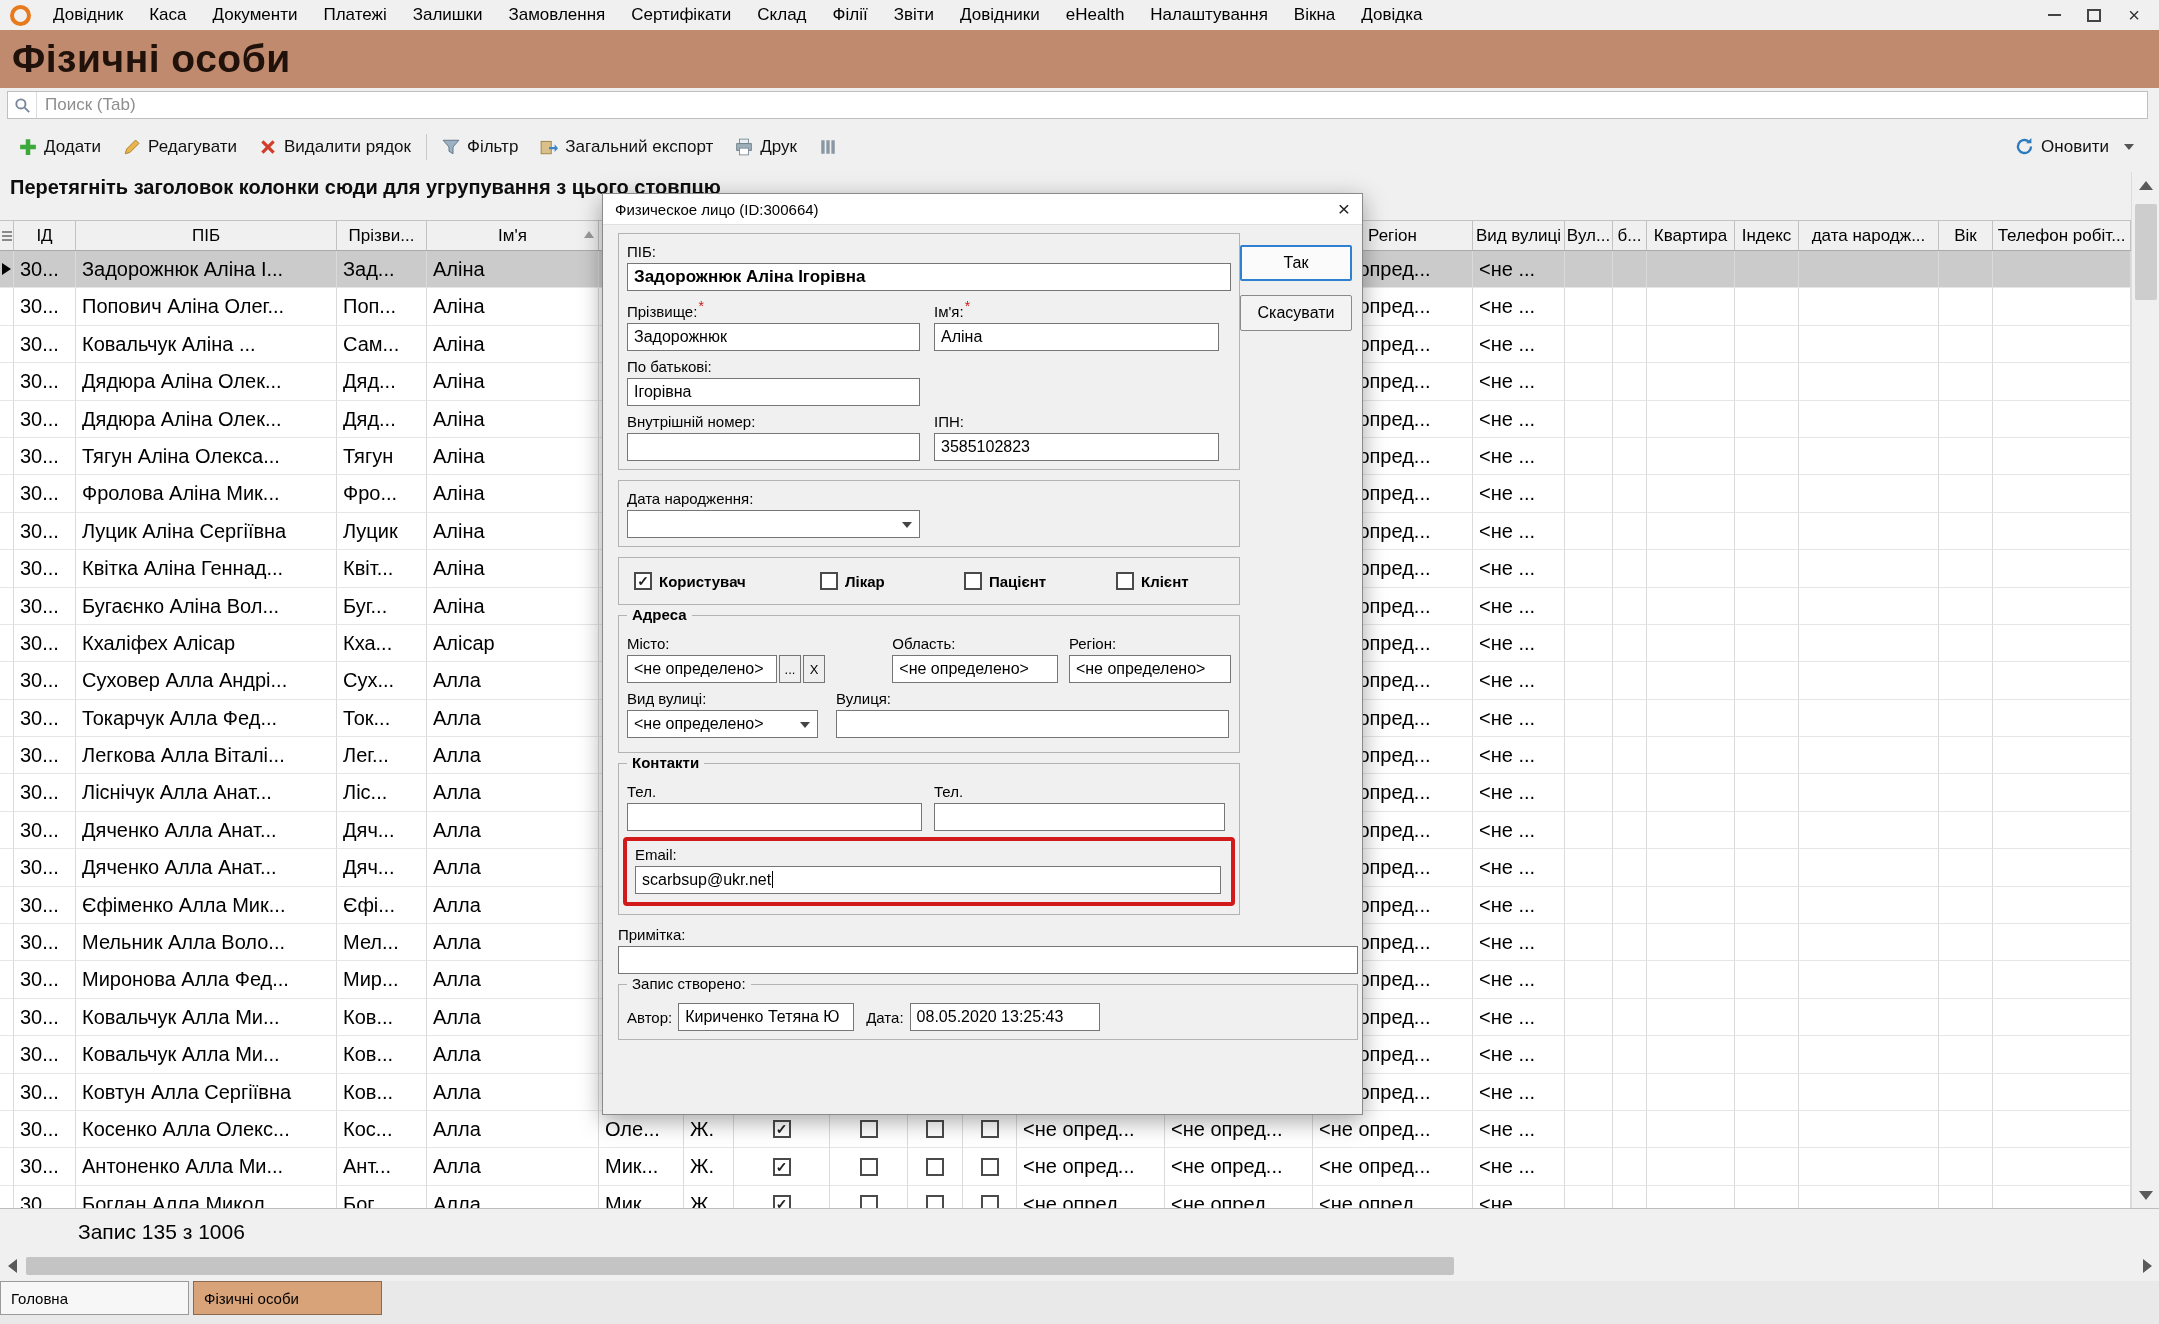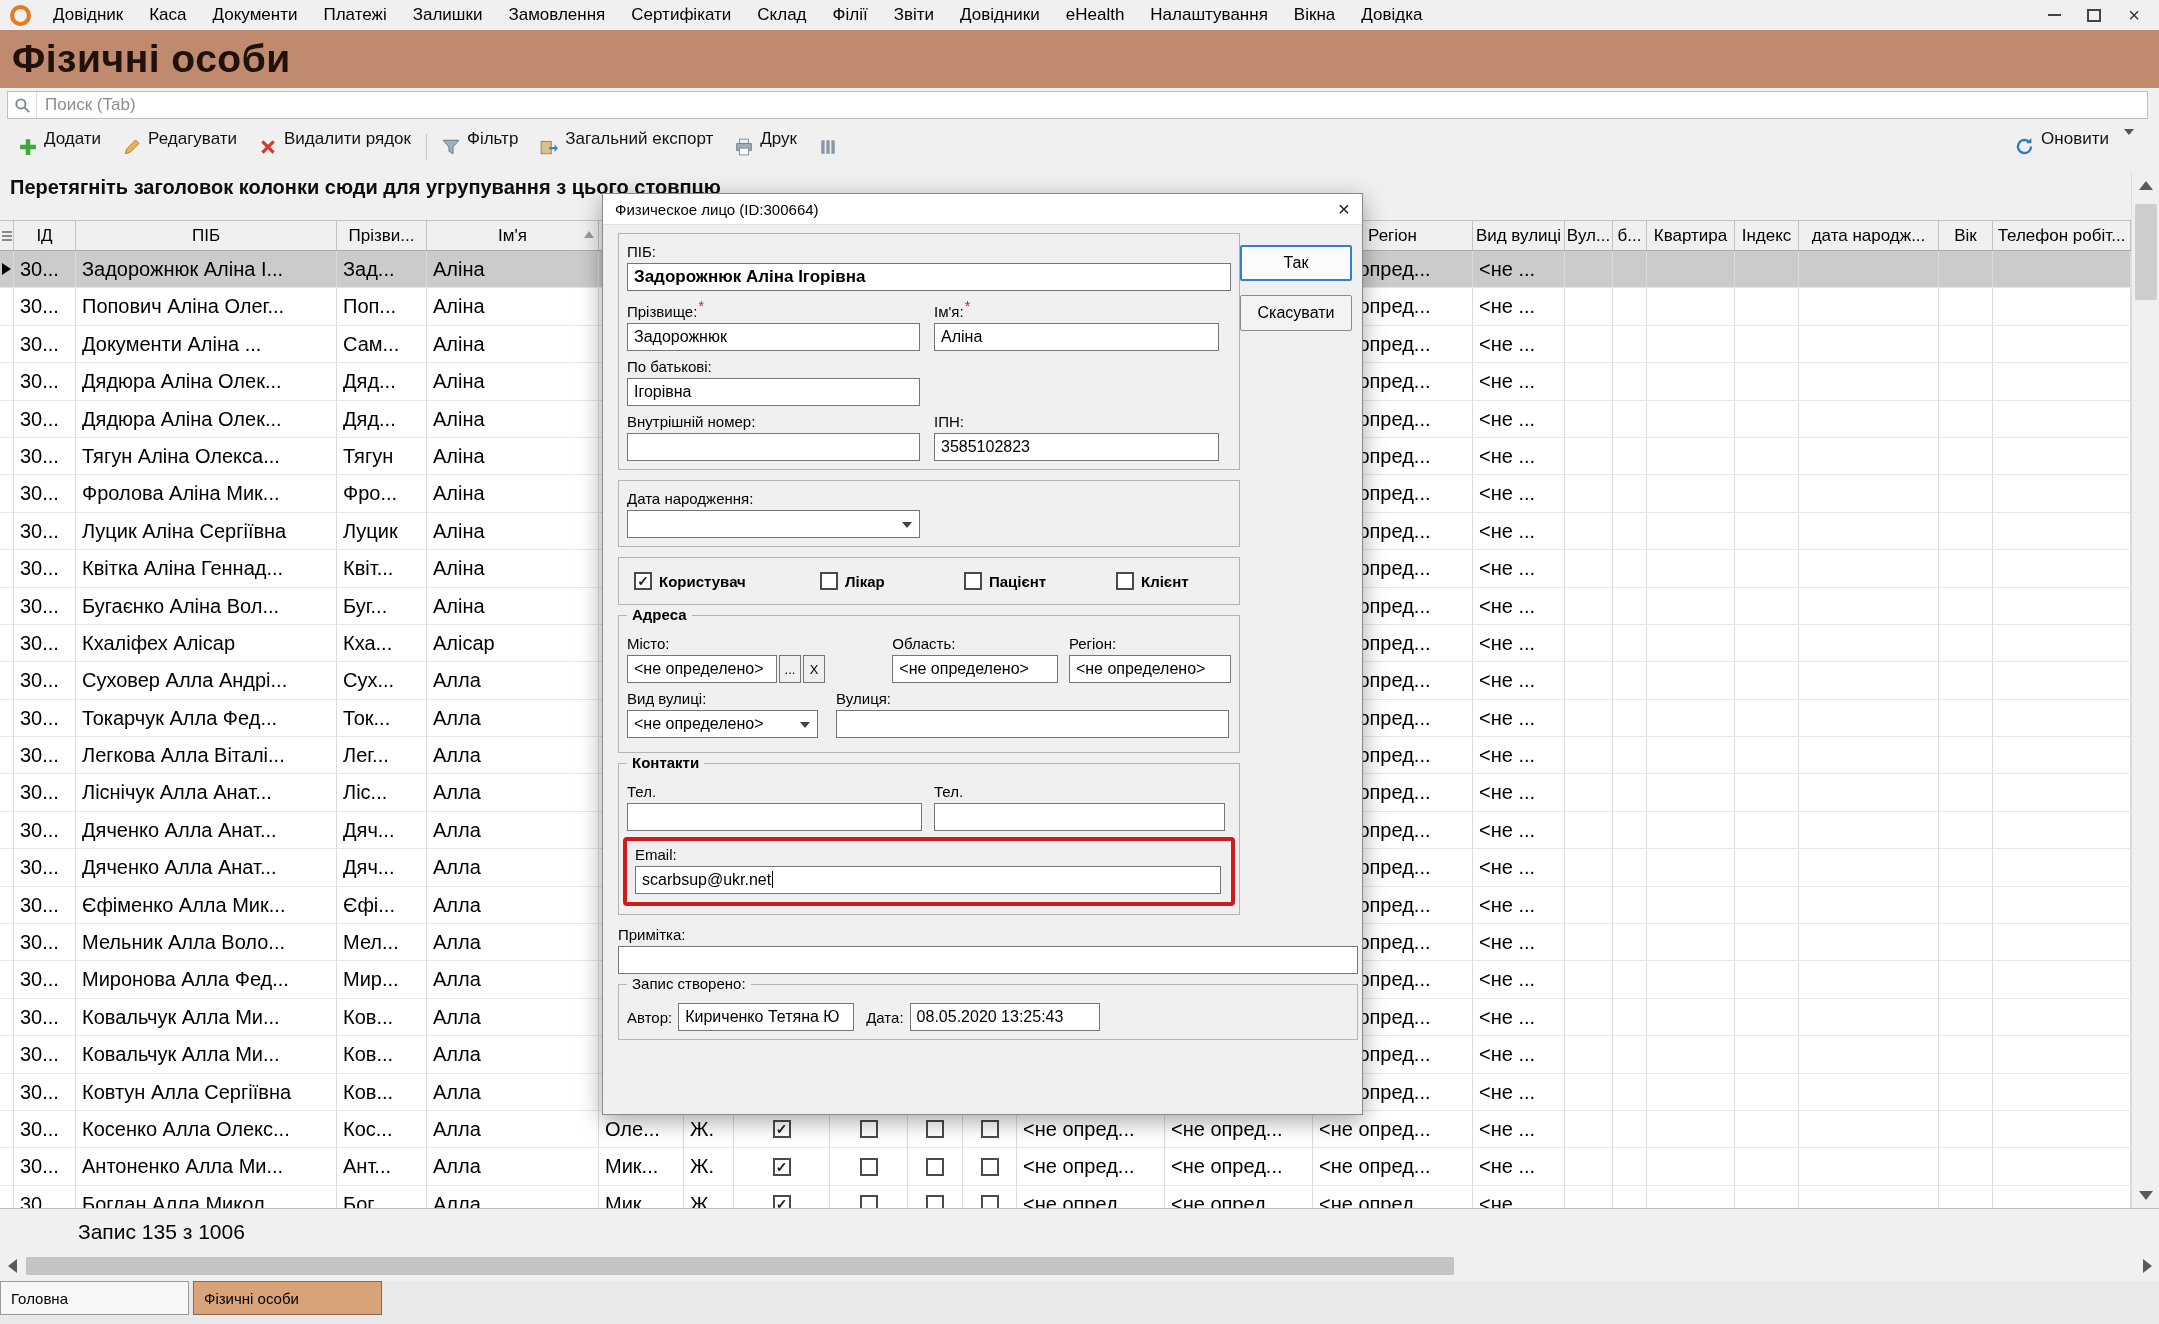--- a/index.html
+++ b/index.html
@@ -23,21 +23,21 @@
   
   .searchwrap{position:absolute;left:0;top:88px;width:1758px;height:36px;background:#f0f0f0;}
   .searchbar{position:absolute;left:7px;top:3px;width:2141px;height:28px;background:#fff;
              border:1px solid #bfbfbf;display:flex;align-items:center;box-sizing:border-box;}
   .mag{width:28px;height:100%;display:flex;align-items:center;justify-content:center;border-right:1px solid #dcdcdc;}
   .searchbar input{flex:1;border:none;outline:none;font-size:17px;font-family:inherit;padding:0 8px;color:#222;background:transparent;}
   .searchbar input::placeholder{color:#8e8e8e;}
   
   .toolbar{position:absolute;left:0;top:124px;width:2159px;height:45px;background:#f0f0f0;
            display:flex;align-items:center;font-size:17px;padding-left:8px;box-sizing:border-box;}
-  .tbtn{display:flex;gap:7px;padding:0 11px;height:36px;background:transparent;border:none;
+  .tbtn{display:flex;align-items:center;gap:7px;padding:0 11px;height:36px;background:transparent;border:none;
         font-family:inherit;font-size:17px;color:#111;cursor:default;}
   .ticon{display:flex;align-items:center;}
   .tsep{width:1px;height:26px;background:#c9c9c9;margin:0 4px;}
   .tright{margin-left:auto;display:flex;align-items:center;padding-right:14px;}
   .caret-down{width:0;height:0;border-left:5px solid transparent;border-right:5px solid transparent;
               border-top:6px solid #555;margin-left:8px;}
   
   .grouphint{position:absolute;left:10px;top:176px;font-size:20px;font-weight:bold;color:#0d0d0d;white-space:nowrap;}
   
   .grid{position:absolute;left:0;top:220px;width:2131px;height:988px;background:#fff;border-top:1px solid #c3c3c3;}
@@ -396,21 +396,21 @@
         <div class="gc" style="width: 34px;"></div>
         <div class="gc" style="width: 88px;"></div>
         <div class="gc" style="width: 64px;"></div>
         <div class="gc" style="width: 140px;"></div>
         <div class="gc" style="width: 54px;"></div>
         <div class="gc" style="width: 138px;"></div>
       </div>
       <div class="gr">
         <div class="gc" style="width: 14px;"></div>
         <div class="gc" style="width: 62px;">30...</div>
-        <div class="gc" style="width: 261px;">Документи Аліна ...</div>
+        <div class="gc" style="width: 261px;">Ковальчук Аліна ...</div>
         <div class="gc" style="width: 90px;">Сам...</div>
         <div class="gc" style="width: 172px;">Аліна</div>
         <div class="gc" style="width: 85px;"></div>
         <div class="gc" style="width: 50px;"></div>
         <div class="gc center" style="width: 96px;">
           <span class="cb">✓</span>
         </div>
         <div class="gc center" style="width: 78px;">
           <span class="cb"></span>
         </div>

